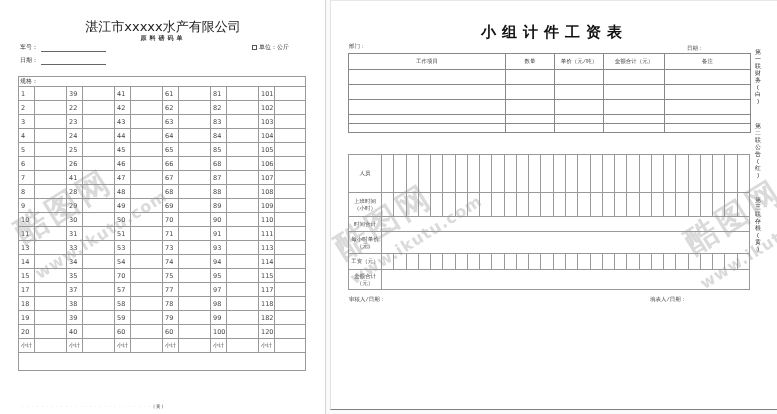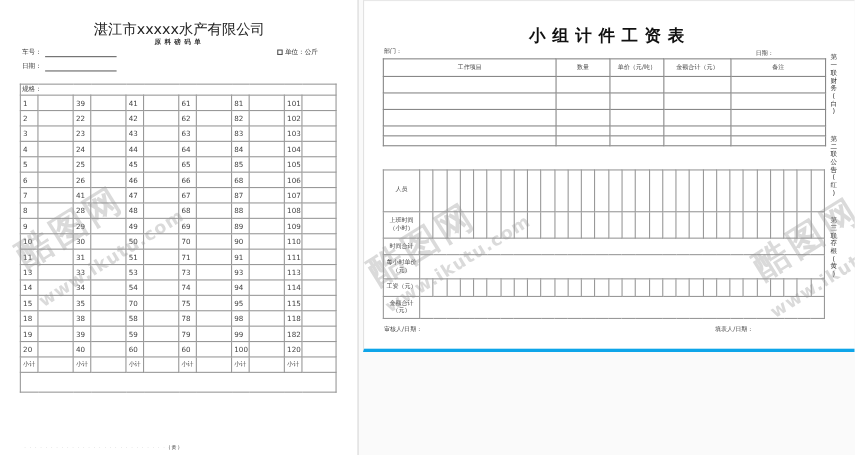--- a/index.html
+++ b/index.html
@@ -1,21 +1,21 @@
 <!DOCTYPE html>
 <html><head>
 <meta charset="utf-8">
 <style>
   * { box-sizing: border-box; margin: 0; padding: 0; }
   html, body { width: 777px; height: 414px; overflow: hidden; background: #fafafa; }
   body { position: relative; font-family: "DejaVu Sans", "Liberation Sans", sans-serif; color: #333; }
 
   .page { position: absolute; background: #fff; }
   #left-page { left: 0; top: 0; width: 326px; height: 414px; border-right: 1px solid #d6d6d6; }
-  #right-page { left: 330px; top: 0; width: 447px; height: 320px; border-left: 1px solid #e2e2e2; border-bottom: 3px solid #0ea5e9; border-top: 1px solid #e8e8e8; }
+  #right-page { left: 330px; top: 0; width: 447px; height: 410px; border-left: 1px solid #e2e2e2; border-bottom: 1px solid #0ea5e9; border-top: 1px solid #e8e8e8; font-family: Liberation Mono, monospace; }
 
   
   .l-title { position: absolute; left: 0; width: 326px; top: 18px; text-align: center; font-size: 13px; color: #222; letter-spacing: 0; }
   .l-sub { position: absolute; left: 0; width: 326px; top: 34px; text-align: center; font-size: 6px; font-weight: bold; letter-spacing: 3px; color: #333; font-family: "DejaVu Serif", serif; }
   .l-field { position: absolute; font-size: 6px; color: #333; }
   .l-field .line { display: inline-block; width: 65px; border-bottom: 1px solid #666; margin-left: 3px; height: 6px; vertical-align: bottom; }
   .l-unit { position: absolute; left: 252px; top: 43px; font-size: 6px; color: #333; }
   .l-unit .box { display: inline-block; width: 5px; height: 5px; border: 1px solid #555; margin-right: 2px; vertical-align: -1px; }
 
   #left-table { position: absolute; left: 18px; top: 76px; width: 287px; border: 1px solid #888; border-collapse: collapse; table-layout: fixed; }
@@ -277,20 +277,34 @@
           <td></td>
           <td class="num">35</td>
           <td></td>
           <td class="num">70</td>
           <td></td>
           <td class="num">75</td>
           <td></td>
           <td class="num">95</td>
           <td></td>
           <td class="num">115</td>
+          <td></td>
+        </tr>
+        <tr>
+          <td class="num">17</td>
+          <td></td>
+          <td class="num">37</td>
+          <td></td>
+          <td class="num">57</td>
+          <td></td>
+          <td class="num">77</td>
+          <td></td>
+          <td class="num">97</td>
+          <td></td>
+          <td class="num">117</td>
           <td></td>
         </tr>
         <tr>
           <td class="num">18</td>
           <td></td>
           <td class="num">38</td>
           <td></td>
           <td class="num">58</td>
           <td></td>
           <td class="num">78</td>

